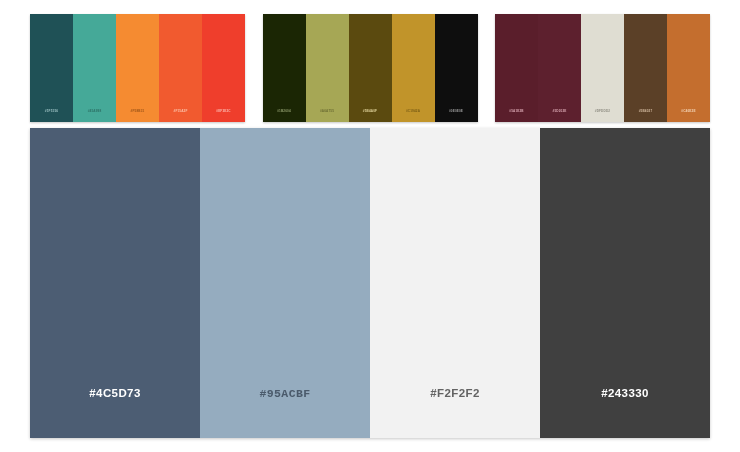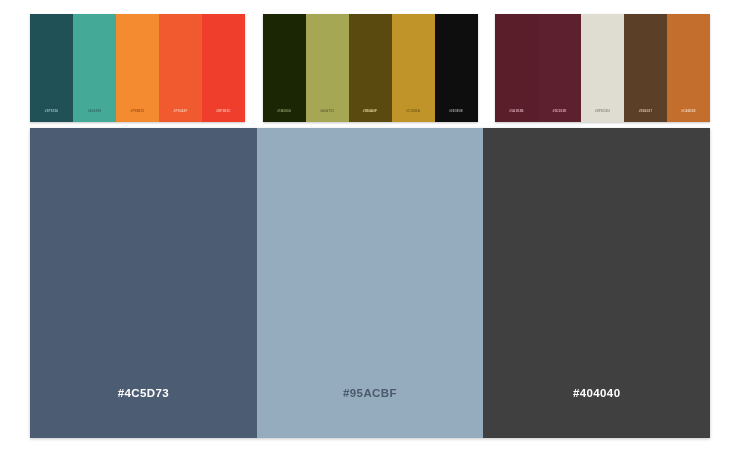--- a/index.html
+++ b/index.html
@@ -146,20 +146,23 @@
           <span class="code" style="color: rgb(244, 212, 182);">#C46E2E</span>
         </div>
       </div>
     </div>
 
   <div class="bottom-row">
       <div class="swatch-large" style="background: rgb(76, 93, 115);">
         <span class="code" style="color: rgb(255, 255, 255);">#4C5D73</span>
       </div>
       <div class="swatch-large" style="background: rgb(149, 172, 191);">
-        <span class="code" style="color: rgb(74, 90, 107);">#95ACBF</span>
+        <span class="code" style="color: rgb(74, 90, 107); font-family: Liberation Mono, monospace;">#95ACBF</span>
+      </div>
+      <div class="swatch-large" style="background: rgb(242, 242, 242);">
+        <span class="code" style="color: rgb(99, 99, 99);">#F2F2F2</span>
       </div>
       <div class="swatch-large" style="background: rgb(64, 64, 64);">
-        <span class="code" style="color: rgb(255, 255, 255);">#404040</span>
+        <span class="code" style="color: rgb(255, 255, 255);">#243330</span>
       </div>
     </div>
 
 </div>
 
 </body></html>

